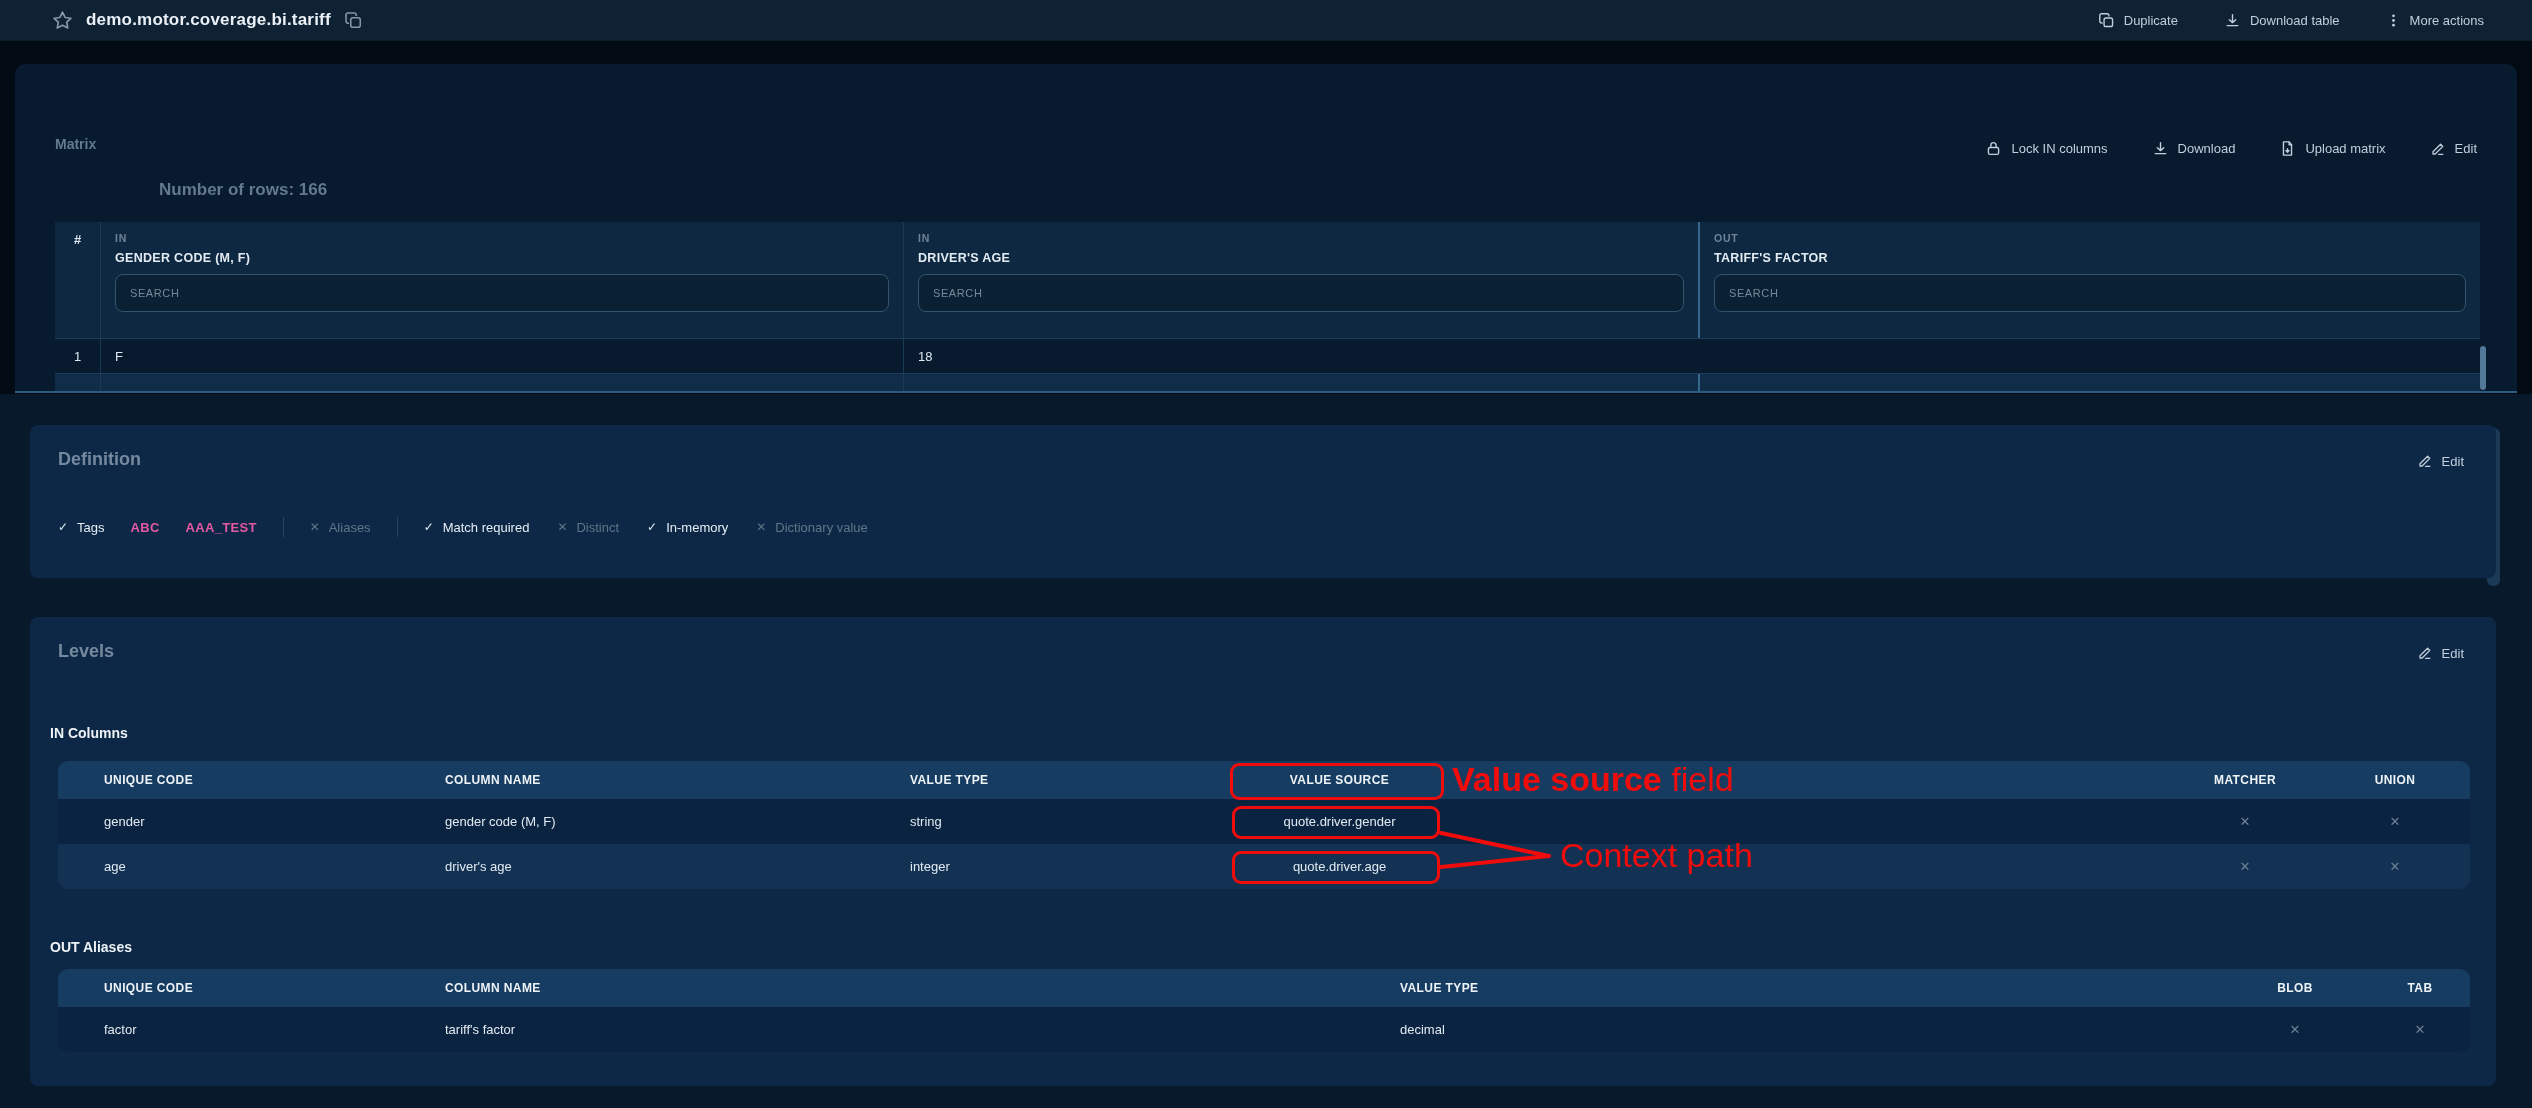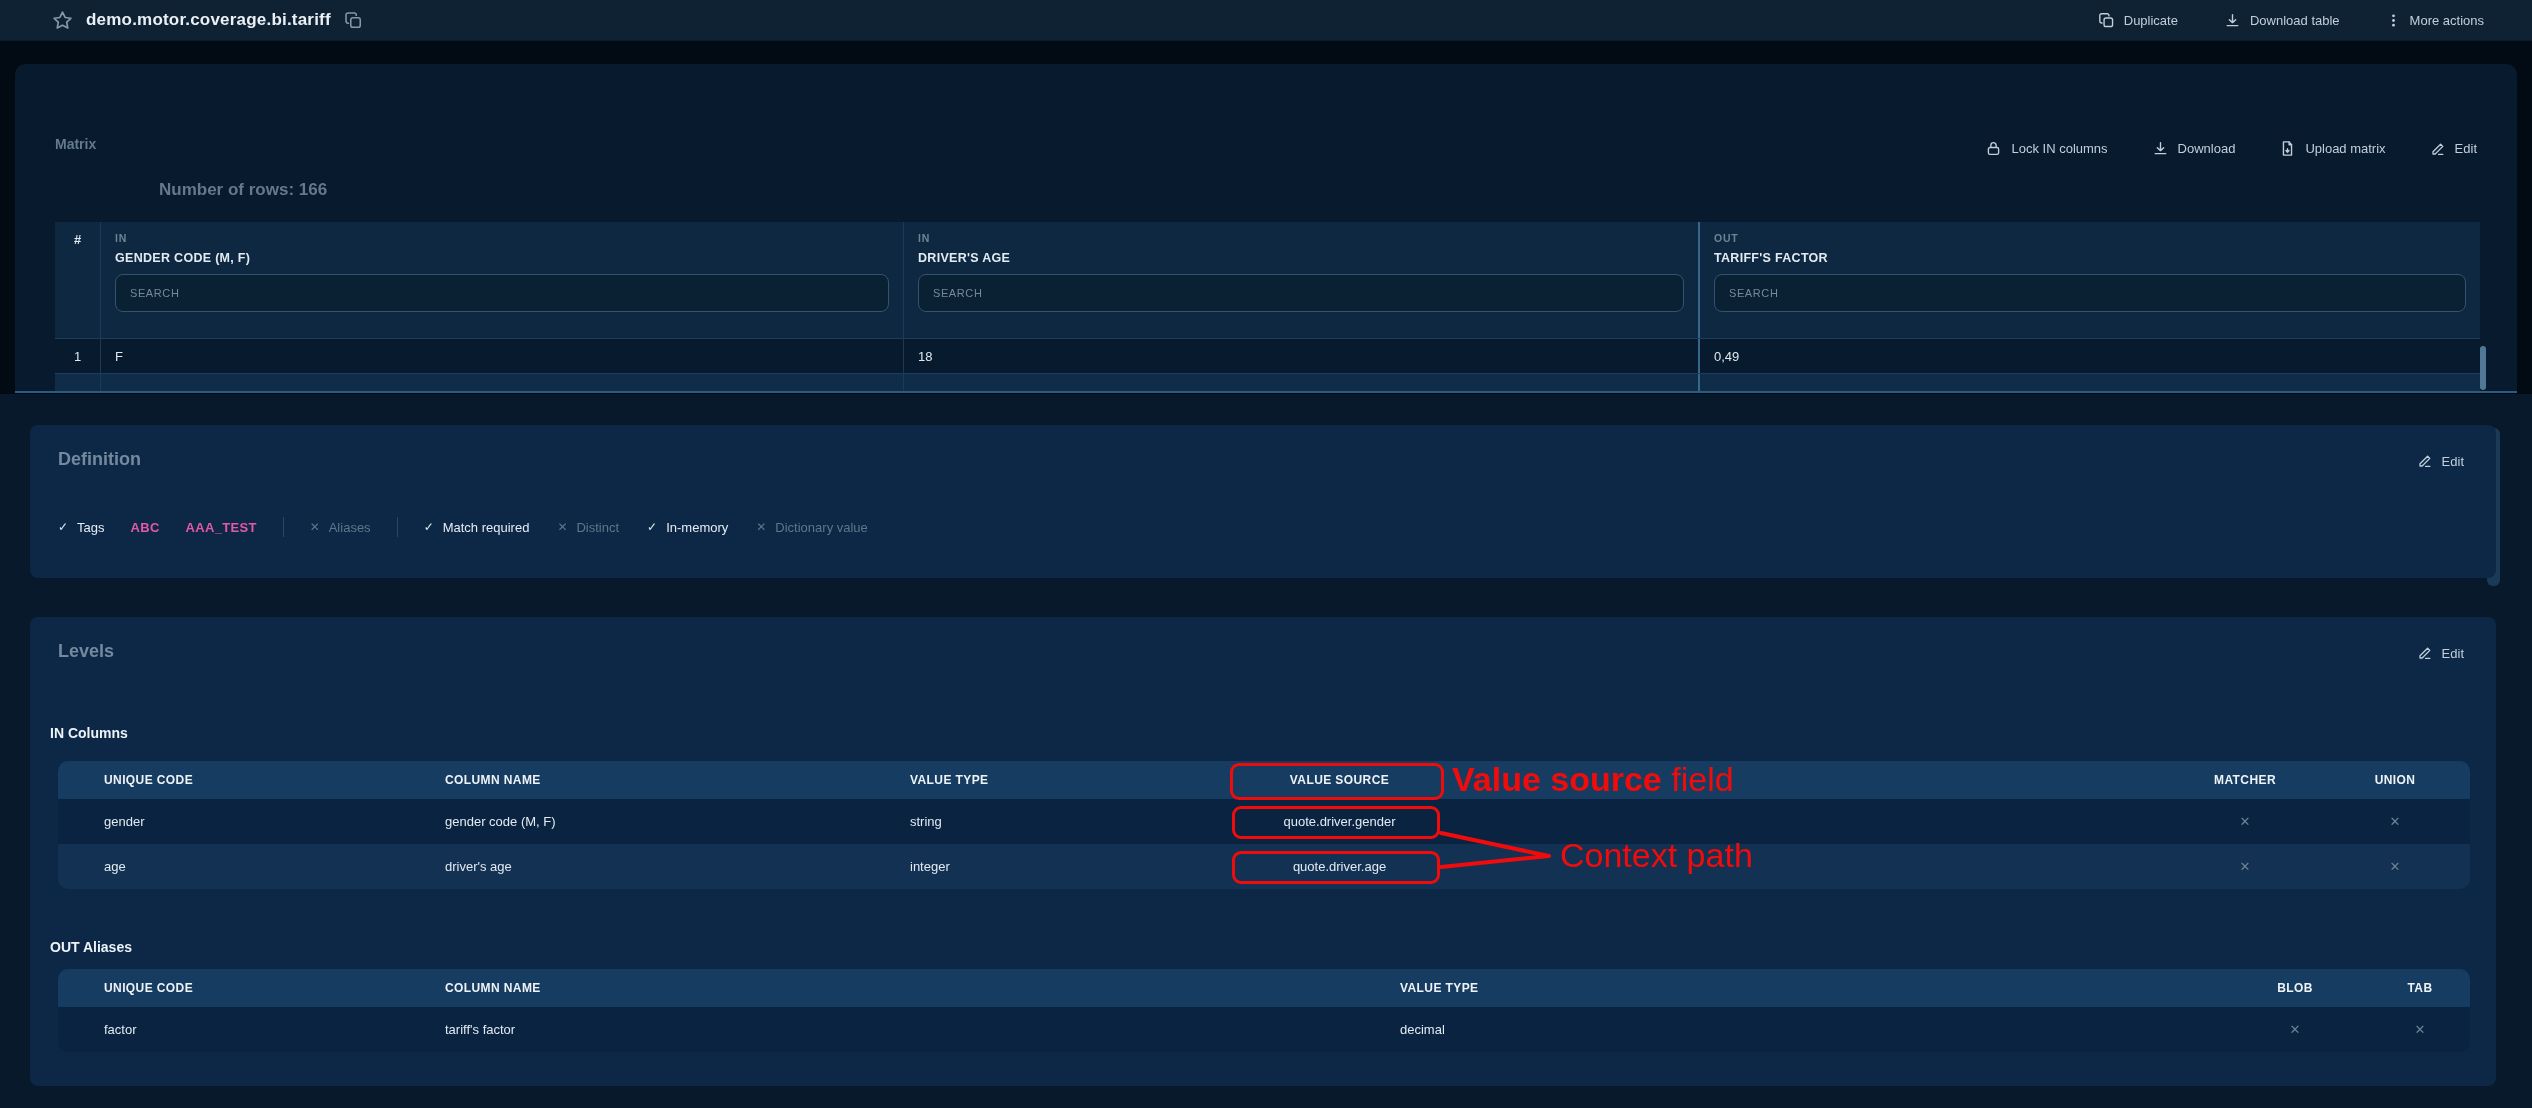--- a/index.html
+++ b/index.html
@@ -202,21 +202,20 @@
         <div class="hc col-c">
           <div class="grp">OUT</div>
           <div class="colname">TARIFF'S FACTOR</div>
           <input class="search" type="text" placeholder="SEARCH" style="">
         </div>
       </div>
       <div class="mrow">
         <div class="dc col-idx">1</div>
         <div class="dc col-a">F</div>
         <div class="dc col-b">18</div>
-        <div class="dc col-c">0,49</div>
       </div>
       <div class="mrow-ghost">
         <div class="col-idx"></div>
         <div class="col-a"></div>
         <div class="col-b"></div>
         <div class="col-c"></div>
       </div>
     </div>
     <div class="vthumb"></div>
   </div>

